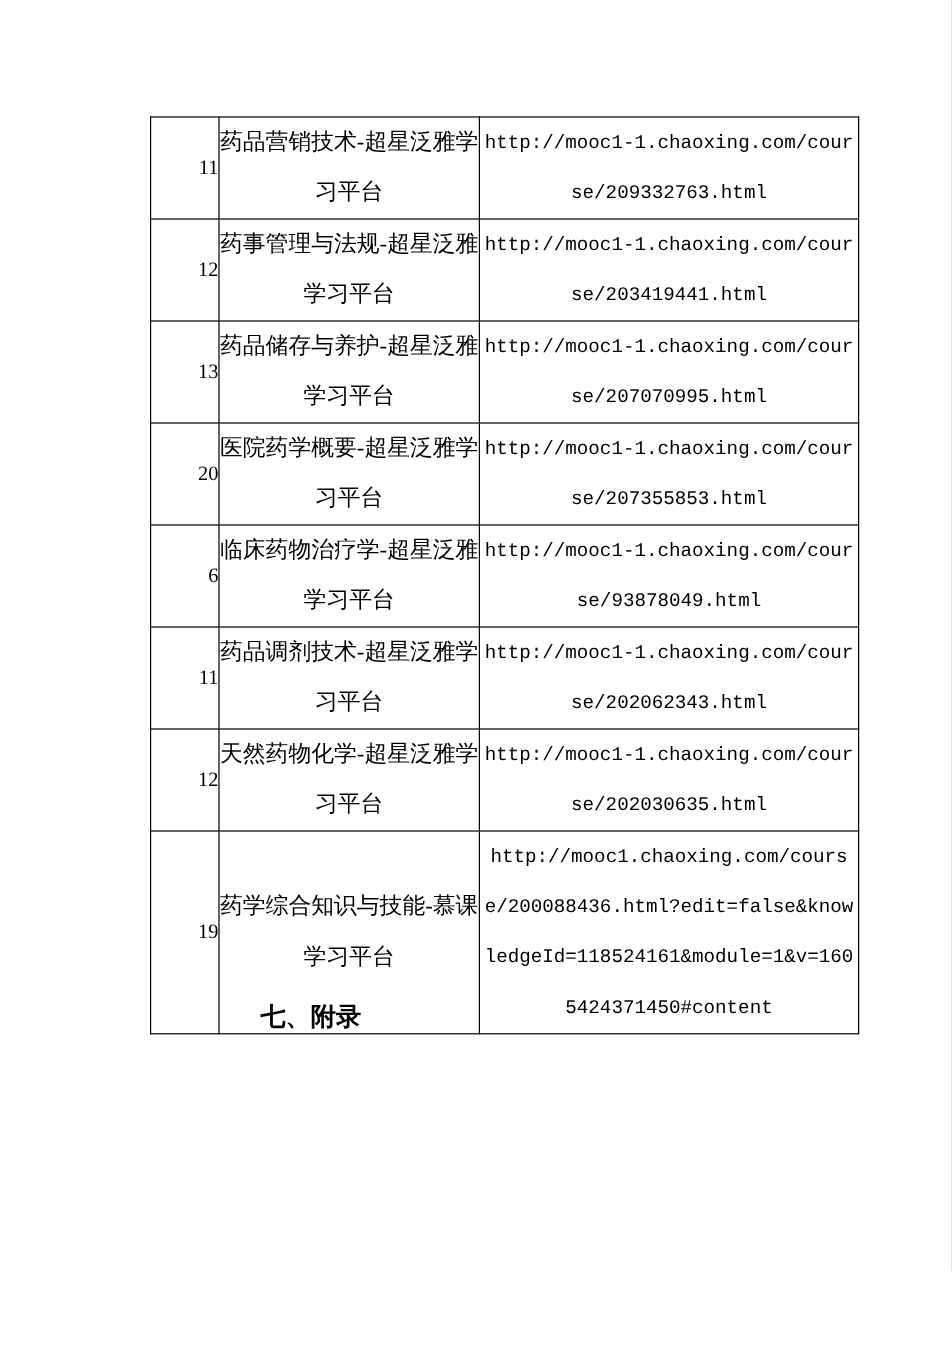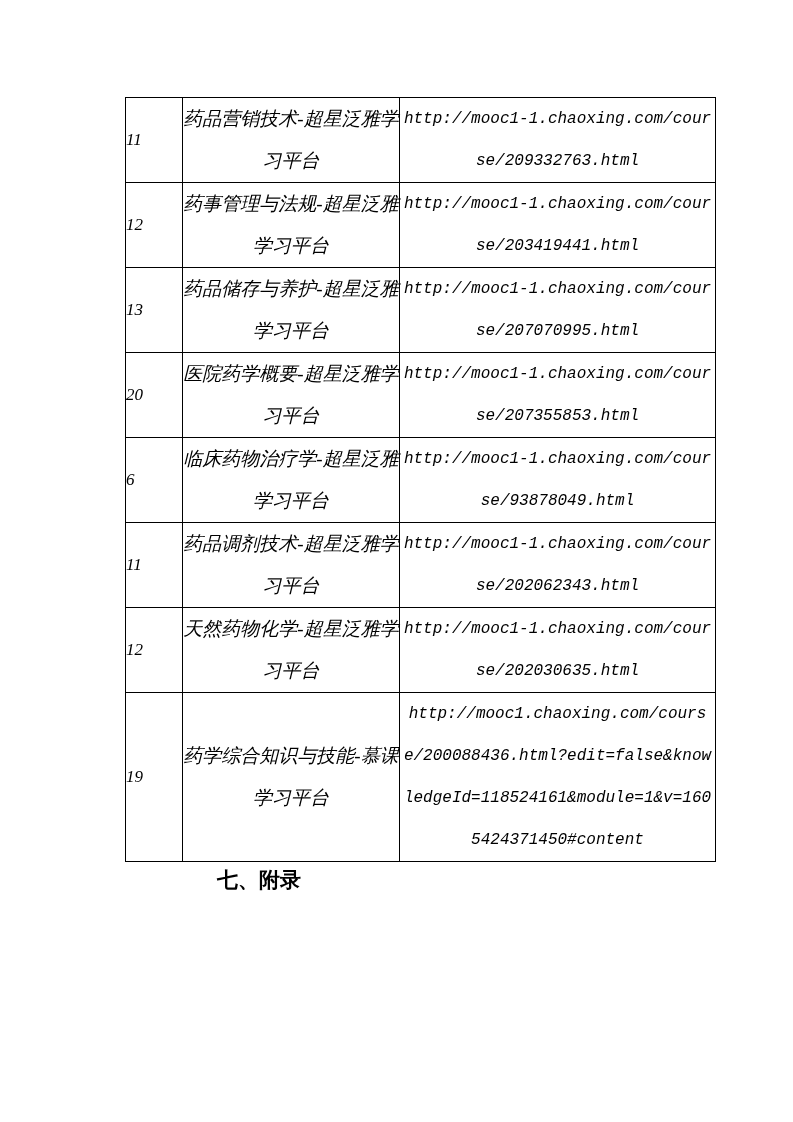--- a/index.html
+++ b/index.html
@@ -31,44 +31,43 @@
     table-layout: fixed;
   }
   table.links-table col.col-no   { width: 57px; }
   table.links-table col.col-name { width: 217px; }
   table.links-table col.col-url  { width: 316px; }
   table.links-table td {
     border: 1px solid var(--border-color);
     vertical-align: middle;
     padding: 0;
     line-height: 42px;
-    font-style: italic;
   }
   td.cell-no {
-    text-align: left;
+    text-align: right;
     font-family: "Liberation Serif", serif;
     font-size: 17px;
   }
   td.cell-name {
     text-align: center;
     font-family: "Liberation Serif", serif;
     font-size: 19px;
     padding: 0 7px;
   }
   td.cell-url {
     font-family: "Liberation Mono", monospace;
     font-size: 16px;
     text-align: center;
     word-break: break-all;
     padding: 0 0 0 5px;
   }
   .appendix-heading {
     position: absolute;
     left: 217px;
-    top: 866px;
+    top: 834px;
     font-family: "Liberation Sans", sans-serif;
     font-weight: bold;
     font-size: 21px;
     line-height: 1.3;
     color: var(--text-color);
   }
 </style>
 </head>
 <body>
 

